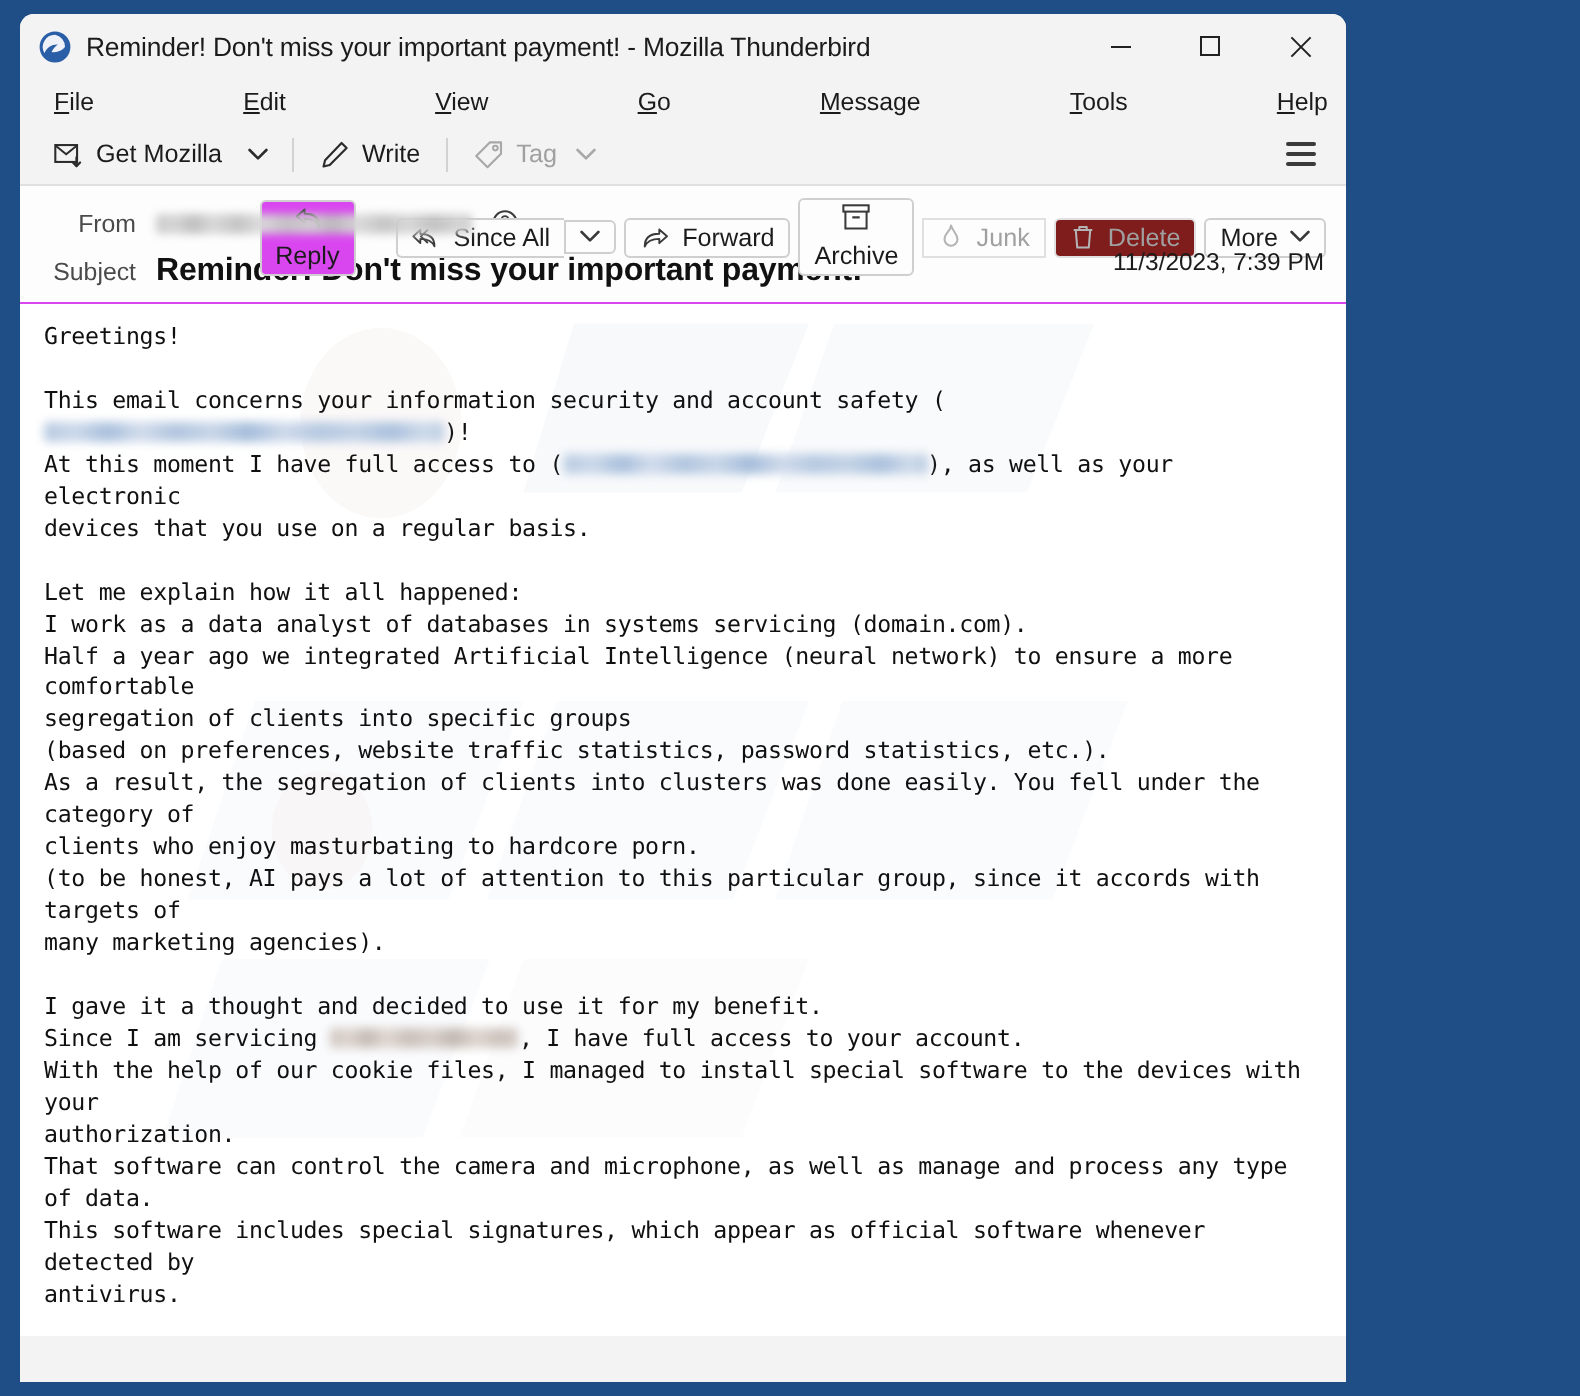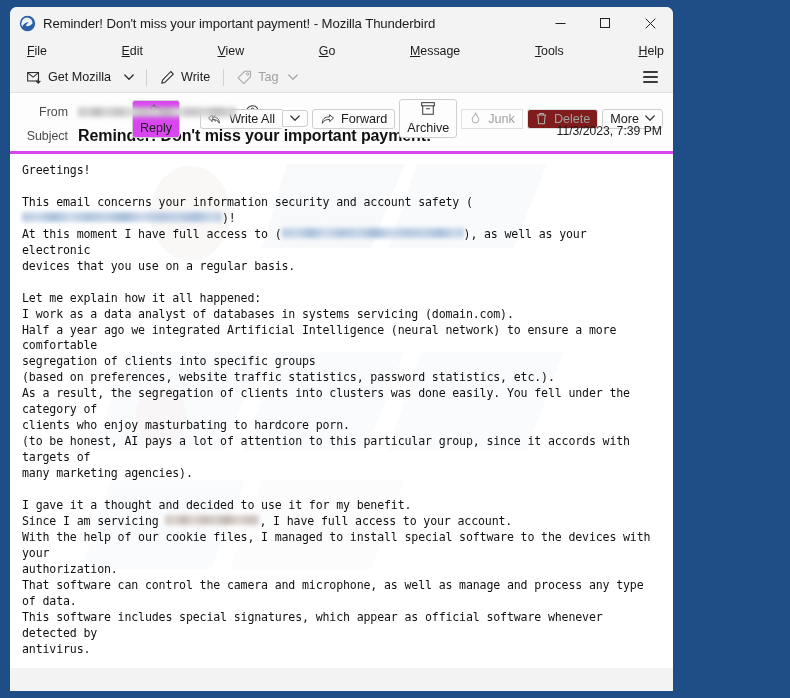--- a/index.html
+++ b/index.html
@@ -194,21 +194,21 @@
     top: 31px;
     font-size: 12.2px;
     color: #1b1b1b;
     white-space: nowrap;
   }
 
   
   #msg-body {
     position: relative;
     background: #ffffff;
-    border-top: 3px solid #d946ef;
+    border-top: 1px solid #d946ef;
     height: 517px;
     overflow: hidden;
     padding: 9px 13px 0 12px;
     box-sizing: border-box;
   }
   #body-text {
     position: relative;
     z-index: 2;
     font-family: "DejaVu Sans Mono", "Liberation Mono", monospace;
     font-size: 11.6px;
@@ -341,21 +341,21 @@
           <svg width="14" height="12" viewBox="0 0 16 14">
             <path d="M6 2 L1.5 6 L6 10 V7.5 C10 7.5 13 8.6 14.5 12 C14.5 7 12 4.5 6 4.5 Z" fill="none" stroke="#3a3a3a" stroke-width="1.1" stroke-linejoin="round"></path>
           </svg>
           <span>Reply</span>
         </div>
         <div class="tb-btn" style="border:1px solid #cfcfcf;border-right:none;border-radius:3px 0 0 3px;padding:2px 7px;background:#fdfdfd;">
           <svg width="15" height="12" viewBox="0 0 18 14">
             <path d="M5 2 L0.8 6 L5 10 V7.5 C9 7.5 12 8.6 13.5 12 C13.5 7 11 4.5 5 4.5 Z" fill="none" stroke="#3a3a3a" stroke-width="1.1" stroke-linejoin="round"></path>
             <path d="M9.5 2 L5.3 6 L9.5 10" fill="none" stroke="#3a3a3a" stroke-width="1.1" stroke-linejoin="round"></path>
           </svg>
-          <span>Write All</span>
+          <span>Since All</span>
         </div>
         <div class="caret-btn" style="border:1px solid #cfcfcf;border-radius:0 3px 3px 0;padding:4px 7px;background:#fdfdfd;margin-right:4px;">
           <svg width="10" height="7" viewBox="0 0 10 7">
             <path d="M0.8 1 L5 5.2 L9.2 1" fill="none" stroke="#3a3a3a" stroke-width="1.3" stroke-linecap="round" stroke-linejoin="round"></path>
           </svg>
         </div>
         <div class="tb-btn" style="border:1px solid #cfcfcf;border-radius:3px;padding:2px 7px;background:#fdfdfd;margin-right:4px;">
           <svg width="15" height="12" viewBox="0 0 17 14">
             <path d="M11 2 L15.5 6 L11 10 V7.5 C7 7.5 4 8.6 2.5 12 C2.5 7 5 4.5 11 4.5 Z" fill="none" stroke="#3a3a3a" stroke-width="1.1" stroke-linejoin="round"></path>
           </svg>

